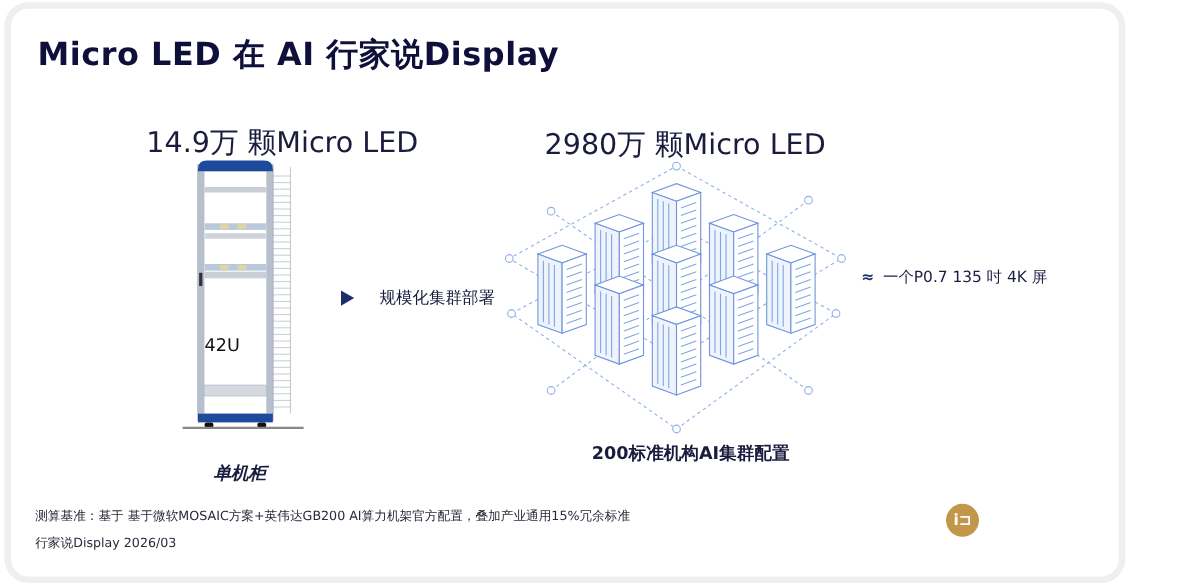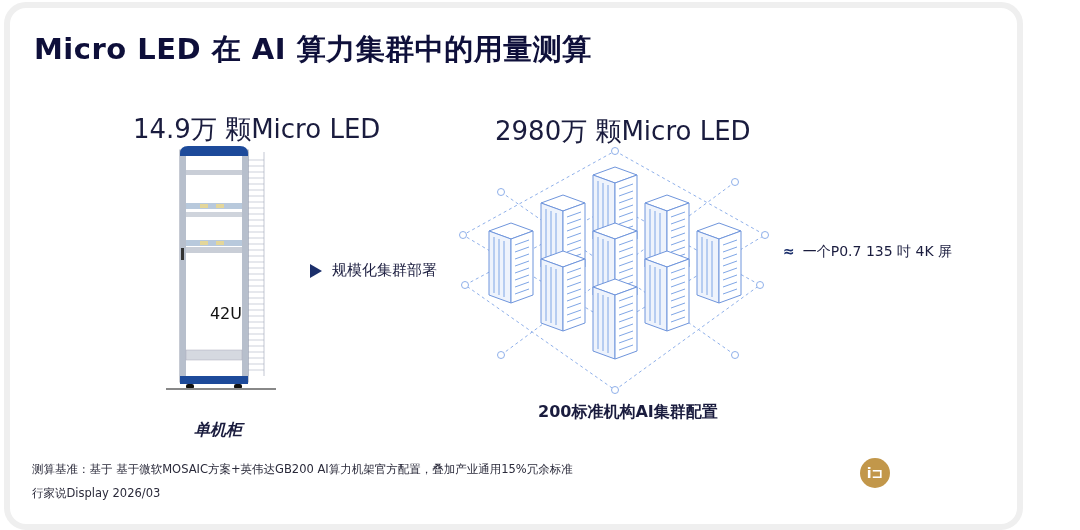--- a/index.html
+++ b/index.html
@@ -1,37 +1,37 @@
 <!DOCTYPE html>
 <html><head>
 <meta charset="utf-8">
 <style>
   html,body{margin:0;padding:0;background:#ffffff;}
   body{width:1080px;height:530px;position:relative;overflow:hidden;font-family:"DejaVu Sans","Liberation Sans",sans-serif;}
   .card{position:absolute;left:4px;top:2px;width:1007px;height:516px;border:6px solid #efefef;border-radius:22px;background:#fff;}
   .title{position:absolute;left:34px;top:30px;font-size:29px;font-weight:bold;color:#0e0f3a;letter-spacing:0.5px;white-space:nowrap;}
   .count{position:absolute;font-size:26px;color:#1a1c3e;white-space:nowrap;}
   .caption{position:absolute;font-size:16px;font-weight:bold;color:#1a1c3e;white-space:nowrap;}
-  .arrow-row{position:absolute;left:310px;top:261px;display:flex;align-items:center;gap:10px;}
+  .arrow-row{position:absolute;left:310px;top:261px;display:flex;align-items:center;gap:23px;}
   .arrow-row .tri{width:0;height:0;border-top:7px solid transparent;border-bottom:7px solid transparent;border-left:12px solid #1b2f6b;}
   .arrow-row span.lbl{font-size:15px;color:#1a1c3e;}
   .approx{position:absolute;left:783px;top:243px;font-size:14px;color:#1a1c3e;white-space:nowrap;}
   .approx b{font-weight:bold;margin-right:8px;color:#1b2f6b;}
   .note{position:absolute;left:32px;font-size:11.5px;color:#2a2a3a;white-space:nowrap;}
   .logo{position:absolute;left:860px;top:458px;display:flex;align-items:center;gap:6px;}
   .logo .mark{width:30px;height:30px;border-radius:50%;background:#c2974a;color:#fff;font-weight:bold;font-size:14px;display:flex;align-items:center;justify-content:center;}
   .logo .t1{font-size:14px;font-weight:bold;color:#3a3a3a;line-height:16px;}
   .logo .t2{font-size:9px;color:#555;line-height:12px;letter-spacing:0.5px;}
 </style>
 </head>
 <body>
 
 <div class="card"></div>
 
-<div class="title">Micro LED 在 AI 算力集群中的用量测算</div>
+<div class="title">Micro LED 在 AI 行家说Display</div>
 
 <div class="count" style="left:133px;top:112px;">14.9万 颗Micro LED</div>
 
 <svg style="position:absolute;left:160px;top:140px;" width="120" height="250" viewBox="0 0 120 250">
 
   <g stroke="#9aa3b5" stroke-width="0.6">
     <line x1="88" y1="12" x2="88" y2="236"></line>
     <line x1="104" y1="12" x2="104" y2="236"></line>
   </g>
   <g id="uscale"></g>
@@ -92,21 +92,21 @@
       <line x1="88" y1="188" x2="104" y2="188"></line>
       <line x1="88" y1="194" x2="104" y2="194"></line>
     <line x1="88" y1="200" x2="104" y2="200"></line>
       <line x1="88" y1="206" x2="104" y2="206"></line>
       <line x1="88" y1="212" x2="104" y2="212"></line>
     <line x1="88" y1="218" x2="104" y2="218"></line>
       <line x1="88" y1="224" x2="104" y2="224"></line>
       <line x1="88" y1="230" x2="104" y2="230"></line>
   </g>
 </svg>
-<div style="position:absolute;left:186px;top:304px;width:56px;text-align:right;font-size:16px;color:#111;">42U</div>
+<div style="position:absolute;left:186px;top:304px;width:56px;text-align:left;font-size:16px;color:#111;">42U</div>
 
 <div class="caption" style="left:194px;top:420px;font-style:italic;">单机柜</div>
 
 <div class="arrow-row">
   <span class="tri"></span>
   <span class="lbl">规模化集群部署</span>
 </div>
 
 <div class="count" style="left:495px;top:114px;">2980万 颗Micro LED</div>
 

